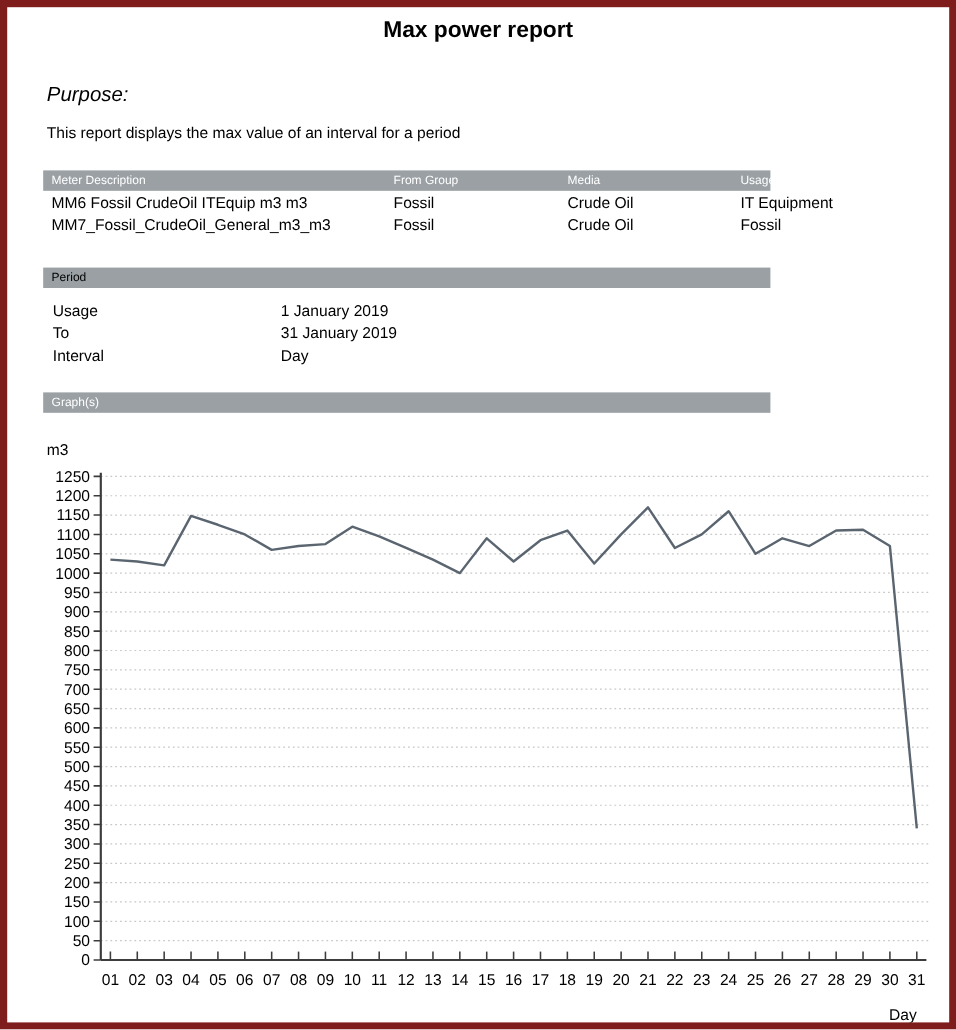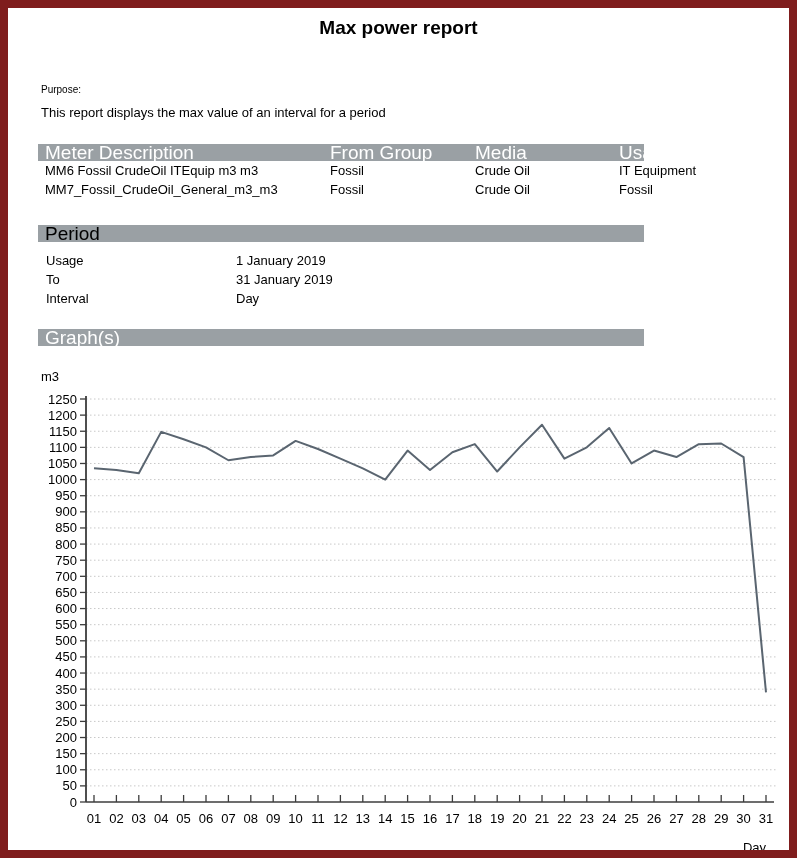--- a/index.html
+++ b/index.html
@@ -1,34 +1,34 @@
 <!DOCTYPE html>
 <html><head>
 <meta charset="utf-8">
 <style>
   html,body{margin:0;padding:0;background:#fff;}
   .page{
     position:relative;
     width:797px;height:858px;
     box-sizing:border-box;
-    border:8px solid #7f1d1d;
+    border:6px solid #7f1d1d;
     background:#fff;
     font-family:"Liberation Sans", sans-serif;
     color:#000;
     overflow:hidden;
   }
   .title{
     position:absolute;top:9px;left:0;width:100%;
     text-align:center;font-size:19px;font-weight:bold;margin:0;
   }
-  .purpose-label{position:absolute;left:33px;top:76px;font-size:10px;}
+  .purpose-label{position:absolute;left:33px;top:63px;font-size:17px;font-style:italic;}
   .purpose-text{position:absolute;left:33px;top:97px;font-size:13px;}
   .bar{
     position:absolute;left:30px;width:606px;height:17px;
-    background:#9aa0a4;color:#fff;font-size:19px;line-height:17px;
+    background:#9aa0a4;color:#fff;font-size:10px;line-height:17px;
     box-sizing:border-box;
   }
   .bar .bar-label{position:absolute;left:7px;top:0;}
   #meter-header{top:136px;}
   #period-header{top:217px;}
   #graphs-header{top:321px;}
   .rows-host{position:absolute;left:30px;width:745px;}
   #meter-rows{top:155px;}
   #period-rows{top:245px;}
   .trow{position:relative;height:19px;font-size:13px;text-align:center;}

